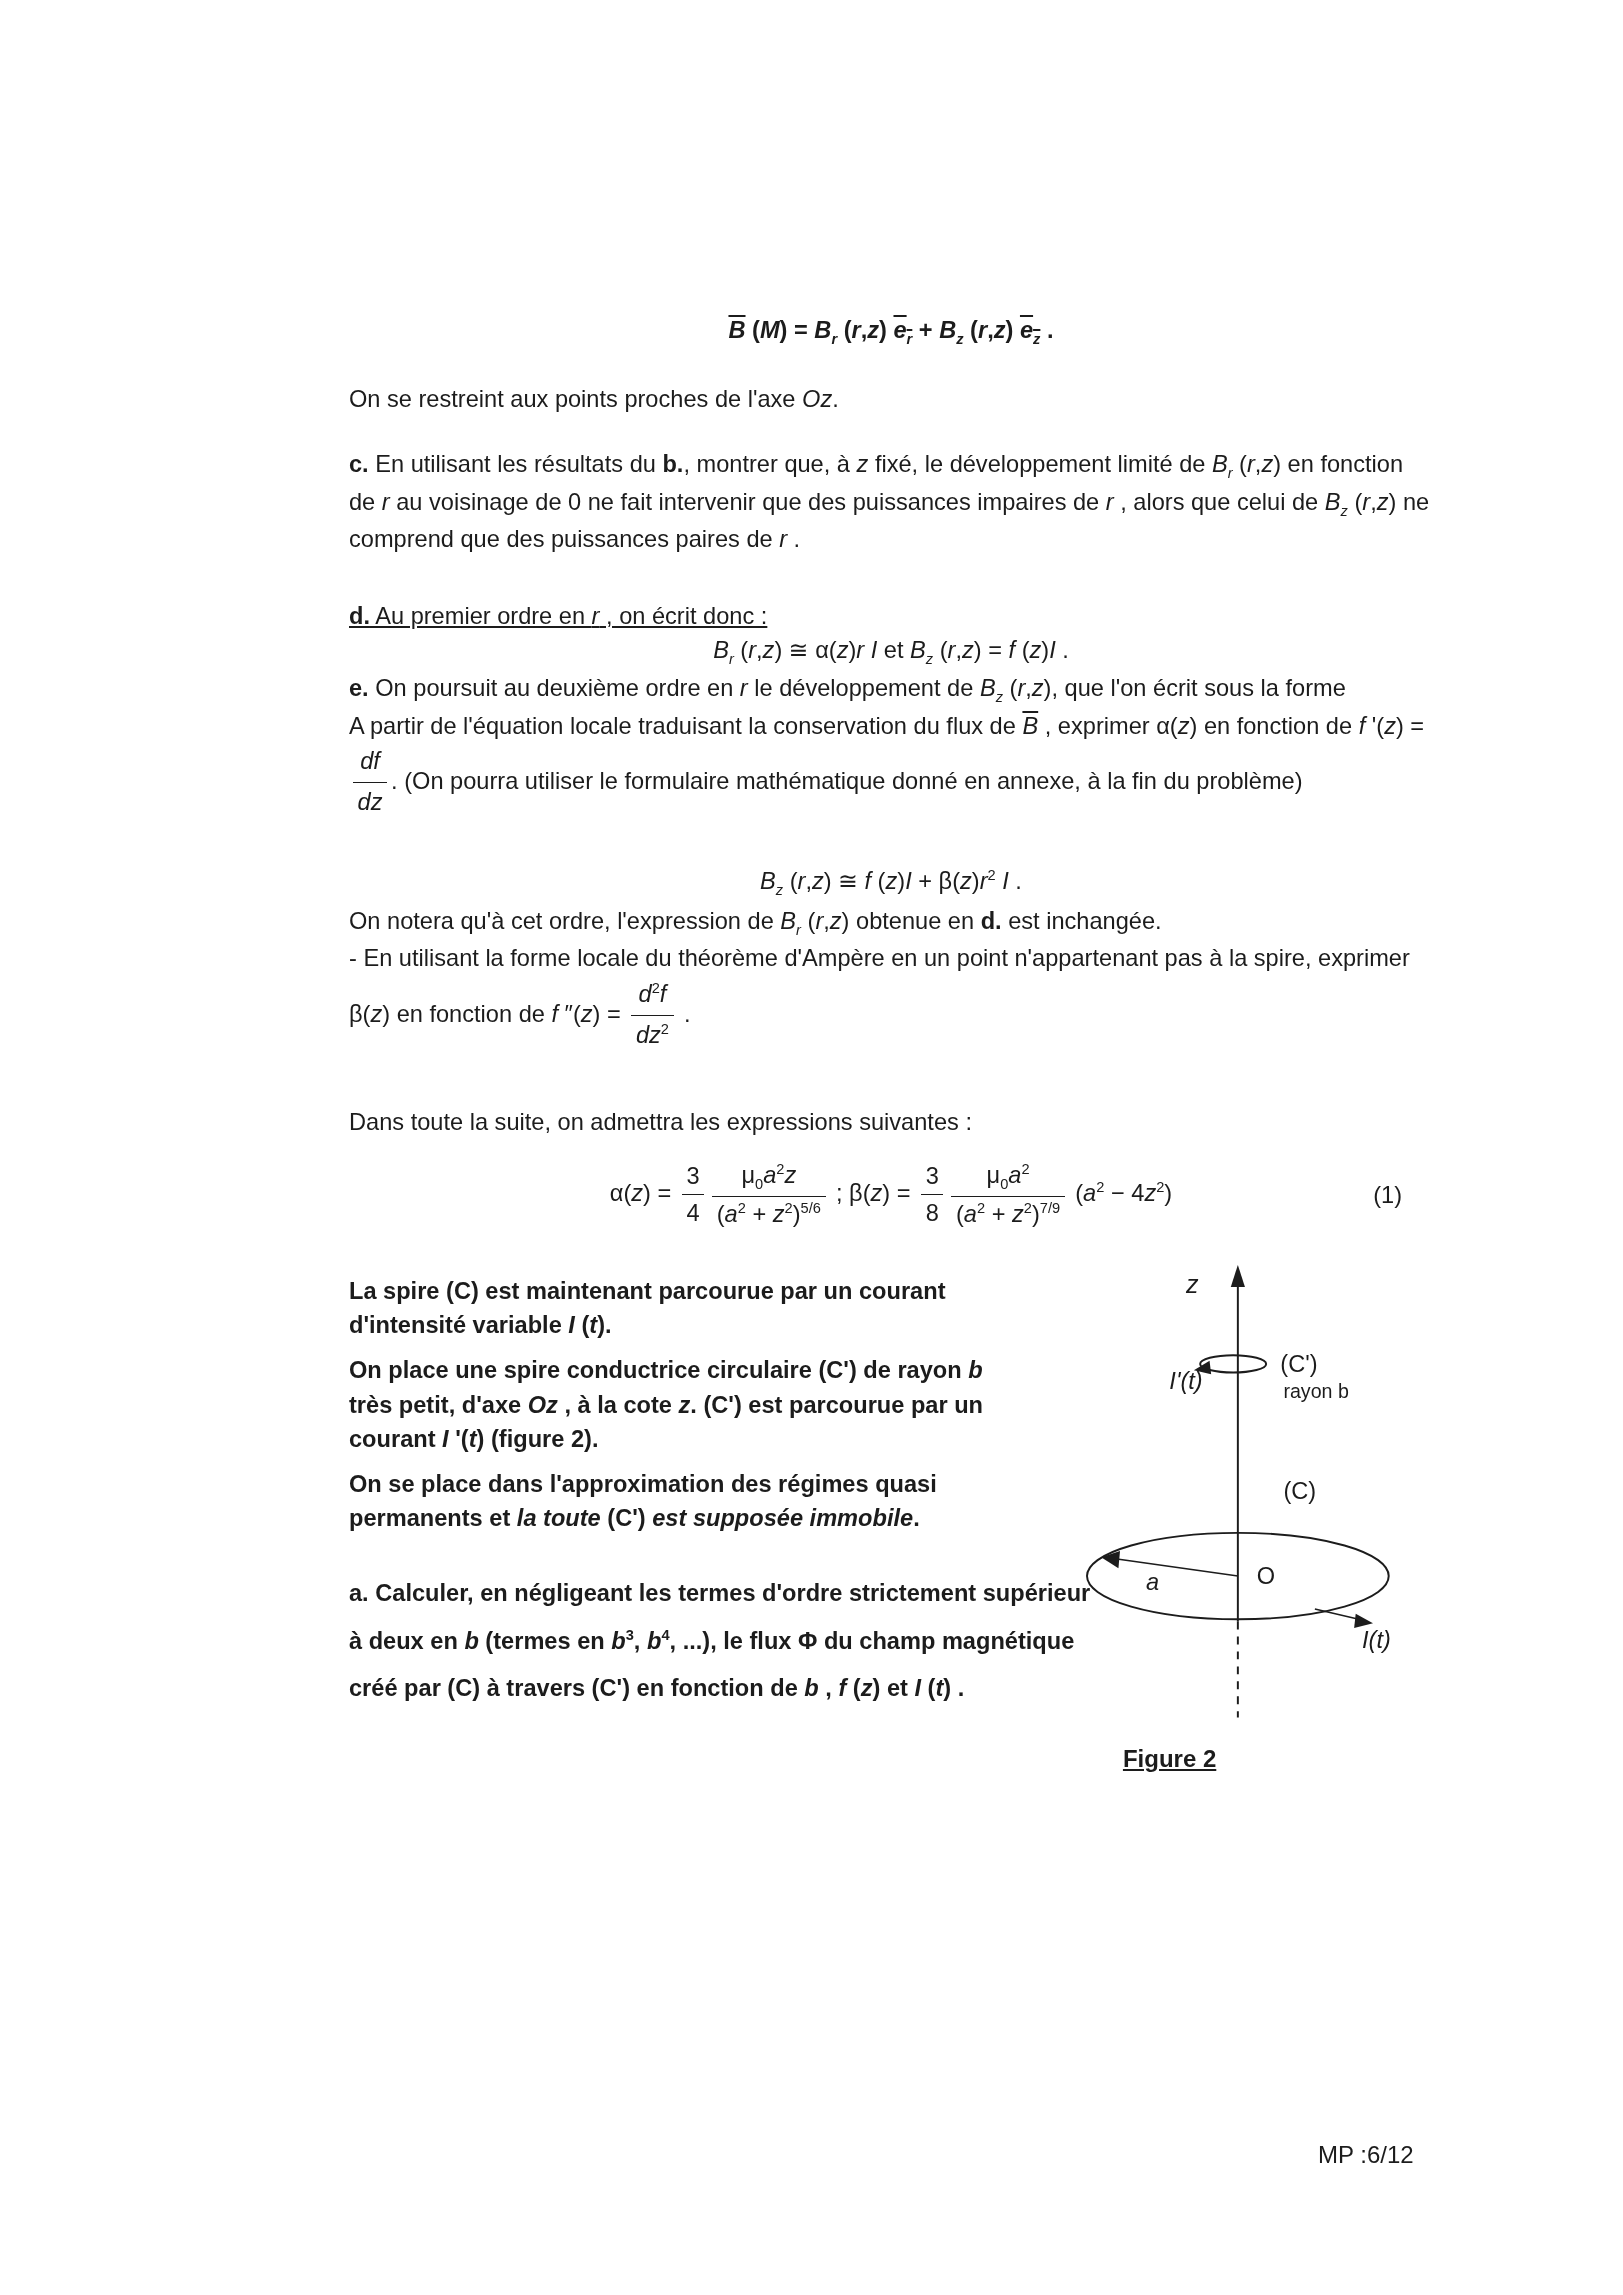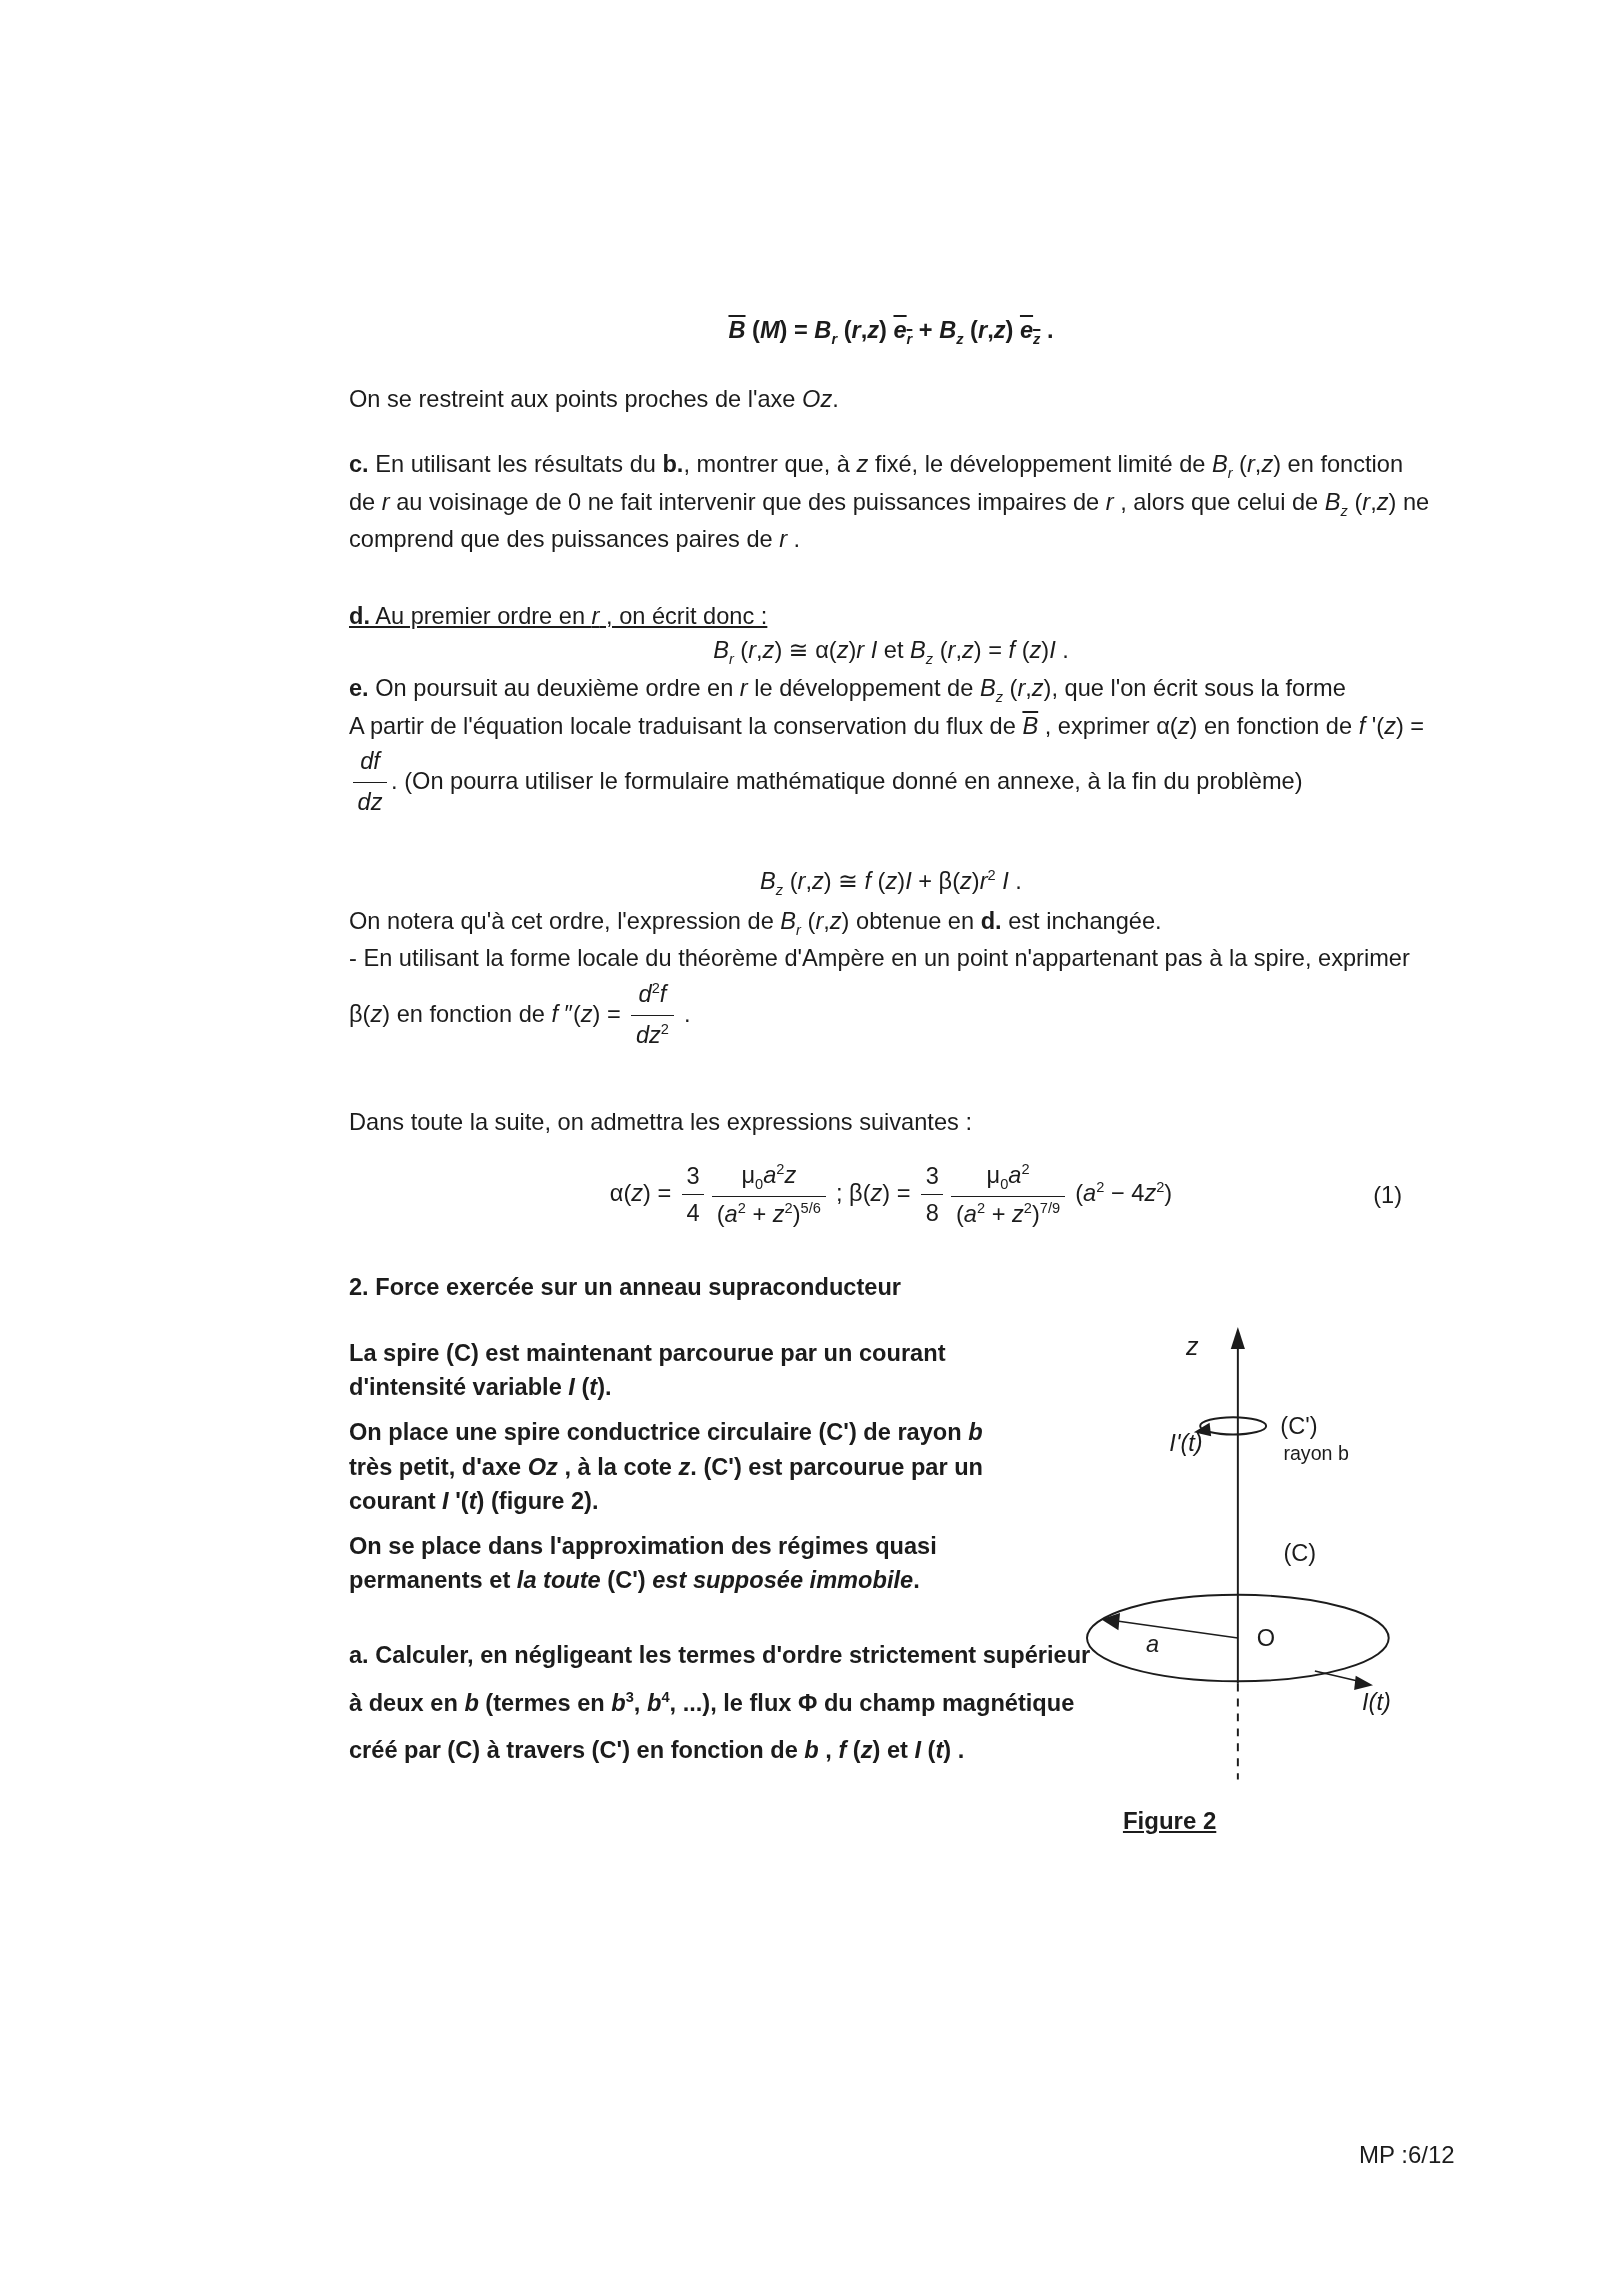--- a/index.html
+++ b/index.html
@@ -34,21 +34,21 @@
   .col-fig svg { position:absolute; top:-28px; left:-71px; }
   .fig-caption {
     position:absolute; top:471px; left:-3.9px; width:141px; text-align:center;
     font-weight:bold; text-decoration:underline; font-size:24px;
   }
   .frac { display:inline-flex; flex-direction:column; text-align:center; vertical-align:middle; margin:0 3.9px; }
   .frac .fn { display:block; padding:0 4.7px 2.4px; border-bottom:1.6px solid #1c1c1c; }
   .frac .fd { display:block; padding:2.4px 4.7px 0; }
   .ovl { text-decoration:overline; }
   sup,sub { font-size:0.62em; }
-  #footer { position:absolute; left:1359px; top:2141px; font-size:24px; }
+  #footer { position:absolute; left:1318px; top:2141px; font-size:24px; }
   svg text { fill:#1c1c1c; font-family:"Liberation Sans","DejaVu Sans",sans-serif; }
 </style>
 </head>
 <body>
 
 <div class="page">
   <div class="main">
 
     <div id="eq-field" class="eq-center"><span class="ovl"><i>B</i></span> (<i>M</i>) = <i>B<sub>r</sub></i> (<i>r</i>,<i>z</i>) <span class="ovl"><i>e<sub>r</sub></i></span> + <i>B<sub>z</sub></i> (<i>r</i>,<i>z</i>) <span class="ovl"><i>e<sub>z</sub></i></span> .</div>
 
@@ -83,21 +83,20 @@
           </span> ; β(<i>z</i>) = <span class="frac">
             <span class="fn">3</span>
             <span class="fd">8</span>
           </span><span class="frac">
             <span class="fn">μ<sub>0</sub><i>a</i><sup>2</sup></span>
             <span class="fd">(<i>a</i><sup>2</sup> + <i>z</i><sup>2</sup>)<sup>7/9</sup></span>
           </span> (<i>a</i><sup>2</sup> − 4<i>z</i><sup>2</sup>)</span>
       <span class="eq-number">(1)</span>
     </div>
 
-    <div id="s2-title">2. Force exercée sur un anneau supraconducteur</div>
 
     <div class="two-col">
       <div class="col-text">
         <div id="s2-p1" class="para">La spire (C) est maintenant parcourue par un courant d'intensité variable <i>I</i> (<i>t</i>).</div>
         <div id="s2-p2" class="para">On place une spire conductrice circulaire (C') de rayon <i>b</i> très petit, d'axe <i>Oz</i> , à la cote <i>z</i>. (C') est parcourue par un courant <i>I</i> '(<i>t</i>) (<b>figure 2</b>).</div>
         <div id="s2-p3" class="para">On se place dans l'approximation des régimes quasi permanents et <i>la toute</i> (C') <i>est supposée immobile</i>.</div>
         <div id="q-a" class="para"><b>a.</b> Calculer, en négligeant les termes d'ordre strictement supérieur à deux en <i>b</i> (termes en <i>b</i><sup>3</sup>, <i>b</i><sup>4</sup>, ...), le flux Φ du champ magnétique créé par (C) à travers (C') en fonction de <i>b</i> , <i>f</i> (<i>z</i>) et <i>I</i> (<i>t</i>) .</div>
       </div>
 
       <div class="col-fig">

